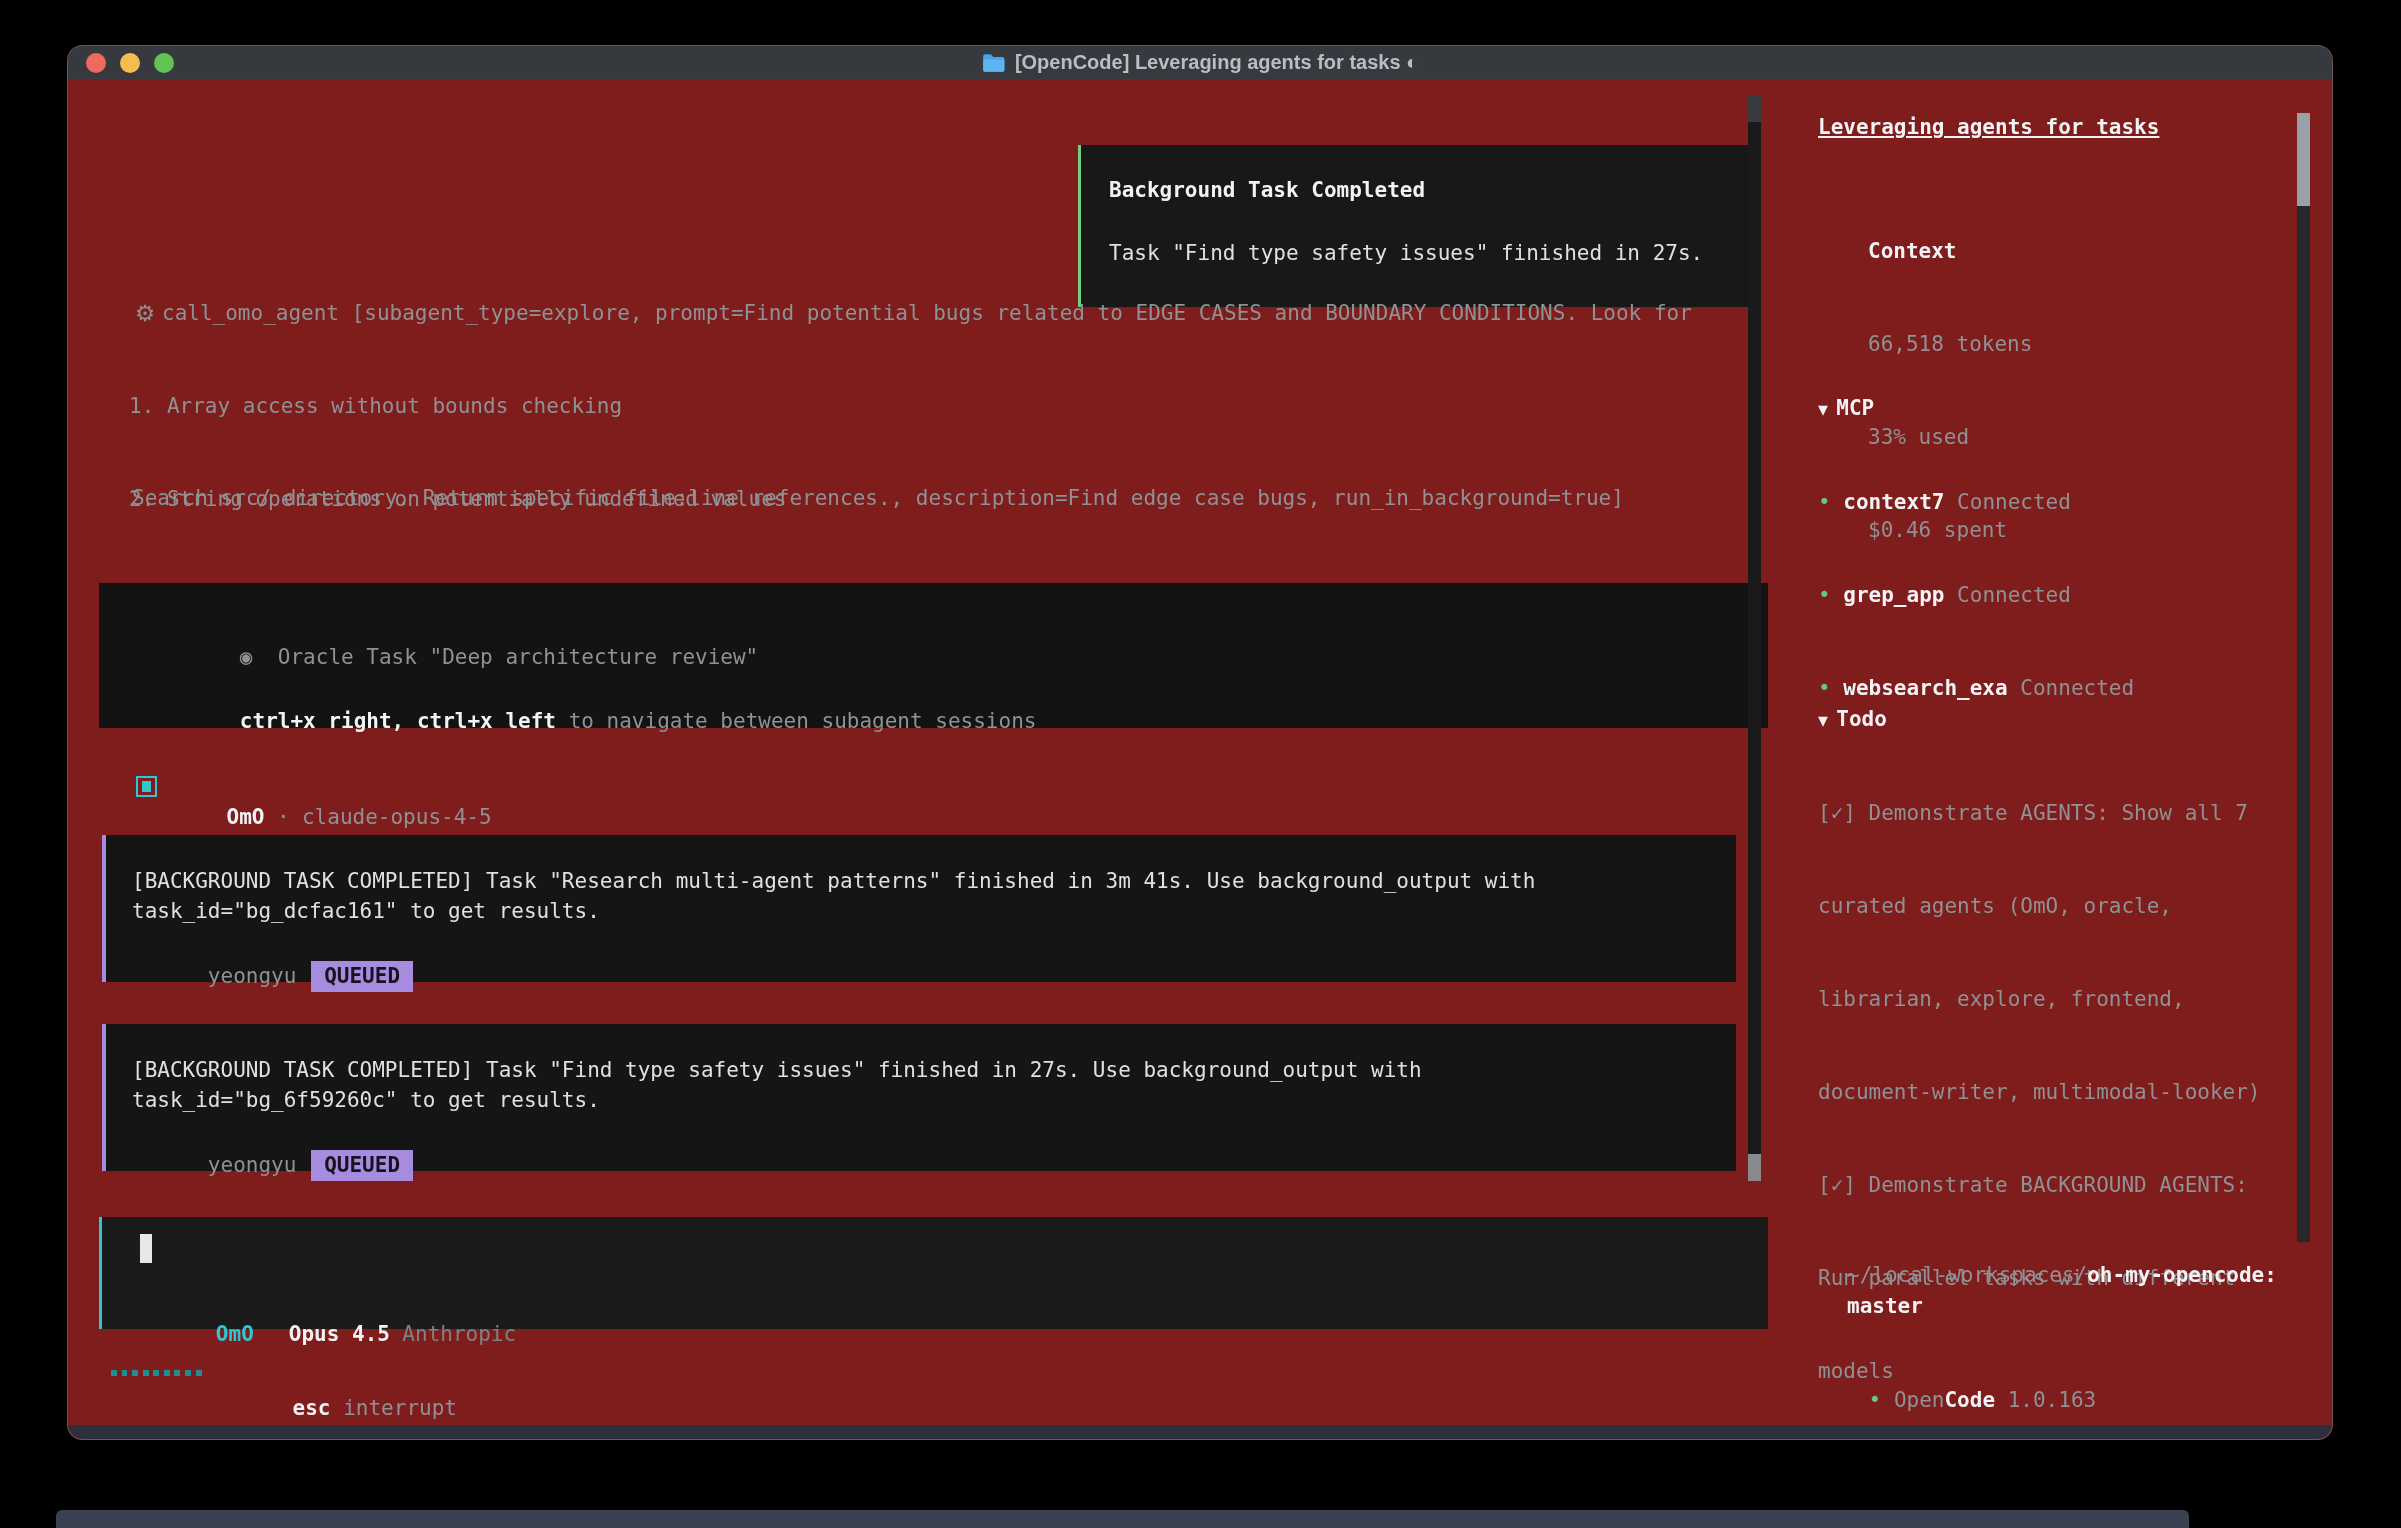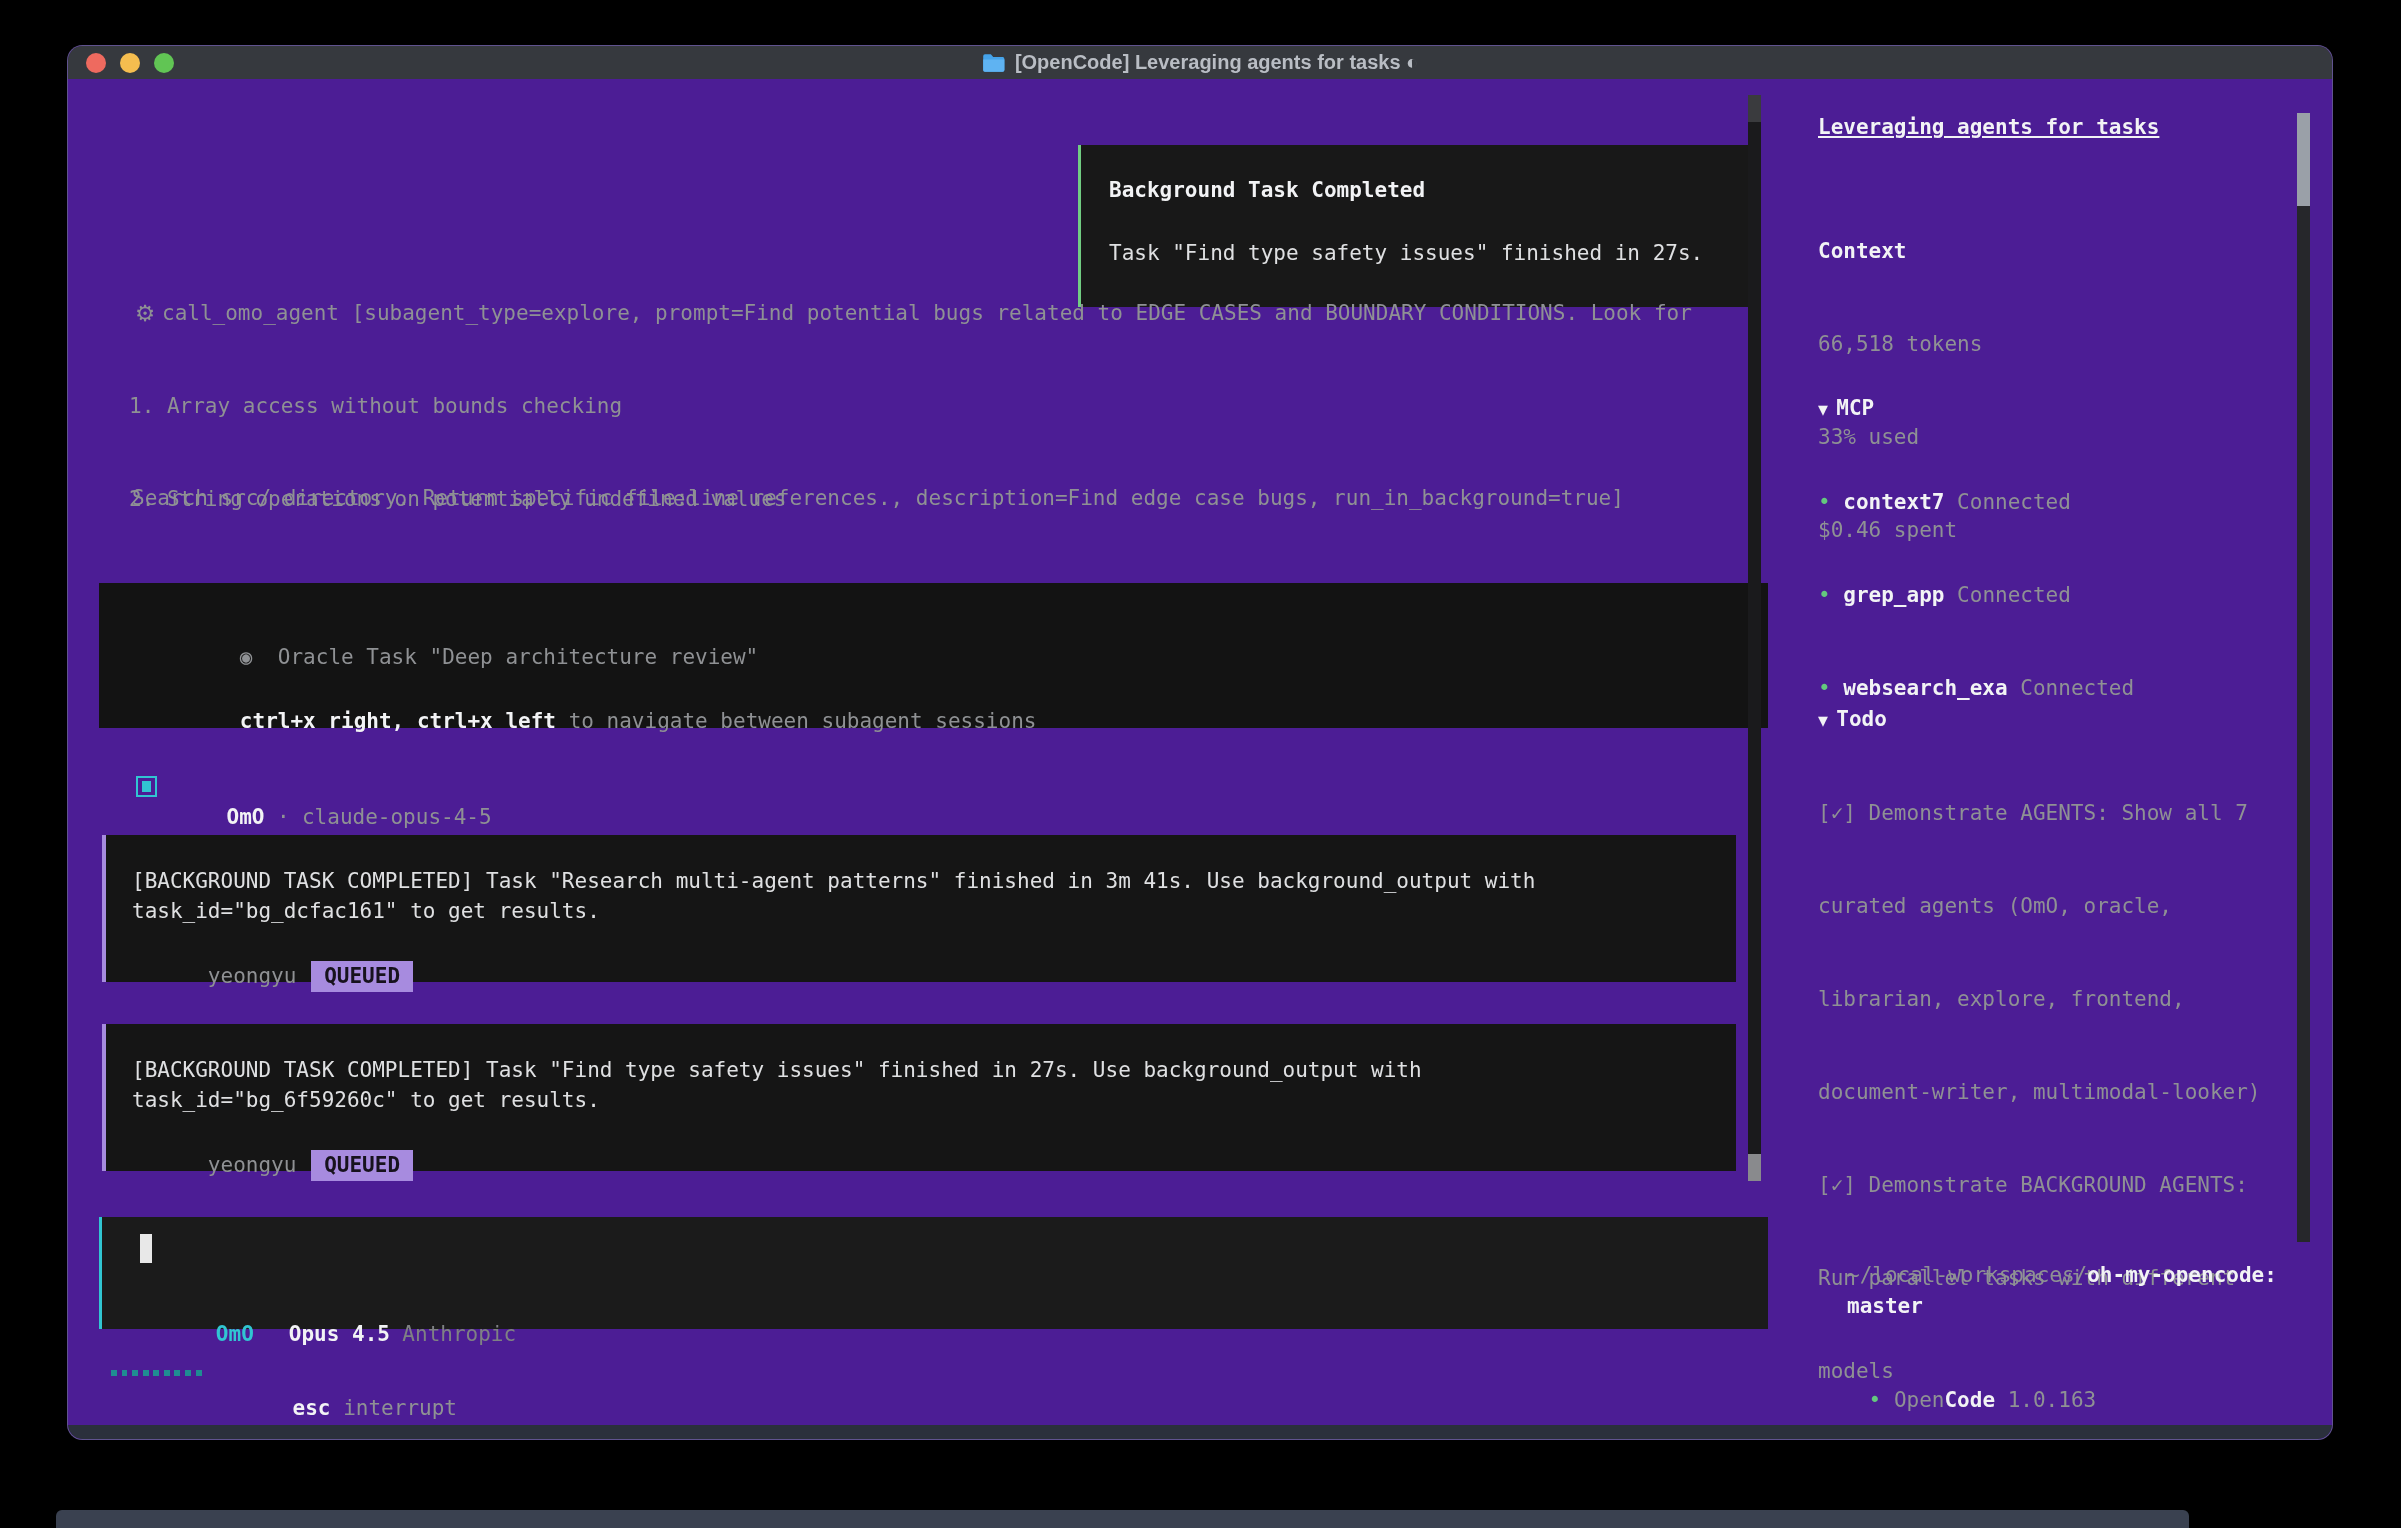--- a/index.html
+++ b/index.html
@@ -6,21 +6,21 @@
   .abs{position:absolute;}
   .mono{font-family:"DejaVu Sans Mono",monospace;font-size:21px;line-height:31px;white-space:pre;}
   .grey{color:#8f9194;}
   .dgrey{color:#7f8184;}
   .white{color:#dfe0e2;}
   .boldw{color:#f2f3f5;font-weight:bold;}
   .cyan{color:#31c5d2;}
   .bullet{color:#64c87e;}
 
   #window{left:67px;top:45px;width:2266px;height:1395px;border-radius:15.4px;
-          background:#4c1d95;border:1.2px solid rgba(110,120,140,0.6);box-sizing:border-box;overflow:hidden;}
+          background:#7f1d1d;border:1.2px solid rgba(110,120,140,0.6);box-sizing:border-box;overflow:hidden;}
   #titlebar{left:0;top:0;width:100%;height:33px;background:#36393e;display:flex;align-items:center;justify-content:center;}
   .tl{width:20px;height:20px;border-radius:50%;display:inline-block;}
   #title-text{font-family:"Liberation Sans",sans-serif;font-weight:bold;font-size:20px;color:#b9bdc4;margin-left:9.5px;}
   #bottom-strip{left:0;top:1379px;width:2264px;height:14px;background:#2b303c;border-radius:0 0 14px 14px;}
 
   .toast{background:#181818;border-left:3.5px solid #71cd82;border-right:3.5px solid #71cd82;box-sizing:border-box;padding-left:11px;}
   .panel{background:#131313;}
   .msg{background:#151515;border-left:4.7px solid #a78bdf;box-sizing:border-box;}
   .badge{display:inline-block;background:#a78bdf;color:#17121d;font-weight:bold;padding:0 13px;margin-left:14.8px;}
   .inputbox{background:#1b1b1b;border-left:3.5px solid #31c5d2;box-sizing:border-box;}
@@ -126,21 +126,21 @@
     <span class="boldw">tab</span><span> </span><span class="grey">switch agent</span><span>  </span><span class="boldw">ctrl+p</span><span> </span><span class="grey">commands</span>
   </div>
 
   <div class="abs sb-track" style="left:1680px;top:49px;height:1086px;">
     <div class="abs sb-thumb" style="left:0;top:0;height:26.6px;background:#3a3b3e;"></div>
     <div class="abs sb-thumb" style="left:0;top:1059px;height:27px;background:#898a8d;"></div>
   </div>
 
   <div class="abs mono boldw" style="left:1750px;top:66px;text-decoration:underline;">Leveraging agents for tasks</div>
 
-  <div class="abs mono" style="left:1750px;top:128px;">
+  <div class="abs mono" style="left:1800px;top:128px;">
     <div class="boldw">Context</div>
     <div class="grey">66,518 tokens</div>
     <div class="grey">33% used</div>
     <div class="grey">$0.46 spent</div>
   </div>
 
   <div class="abs mono" style="left:1750px;top:285px;">
     <div><span class="boldw tri">▼</span><span class="boldw">MCP</span></div>
     <div><span class="bullet">• </span><span class="boldw">context7</span><span> </span><span class="grey">Connected</span></div>
     <div><span class="bullet">• </span><span class="boldw">grep_app</span><span> </span><span class="grey">Connected</span></div>

